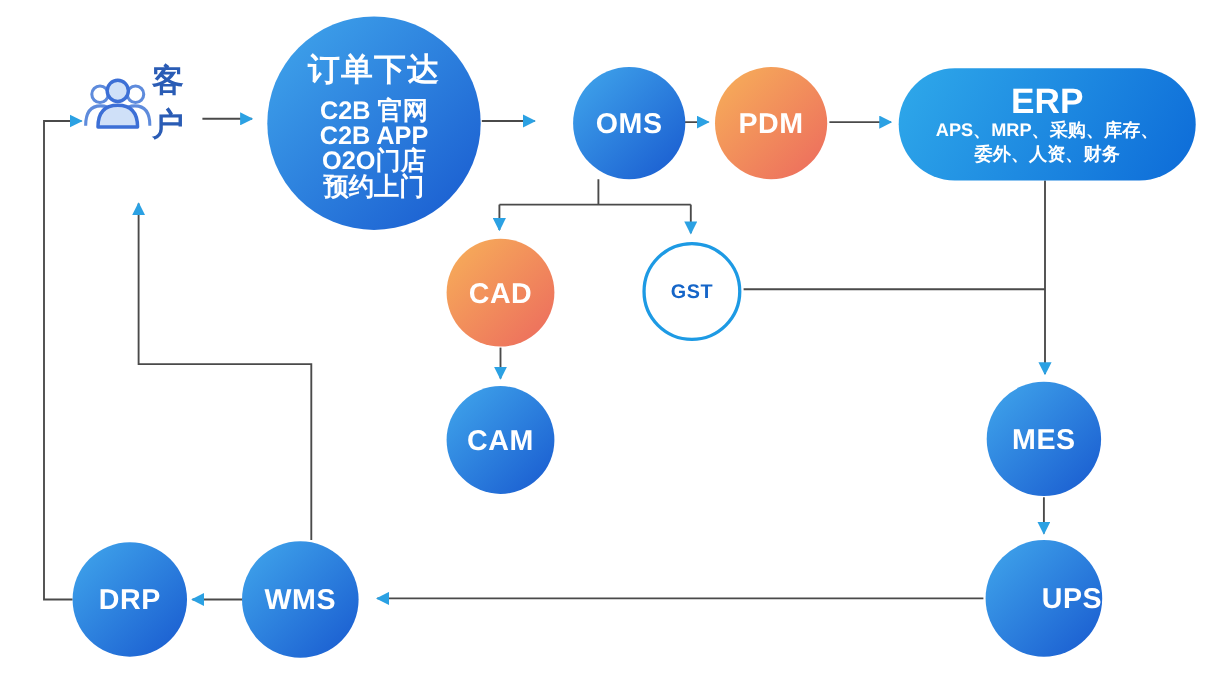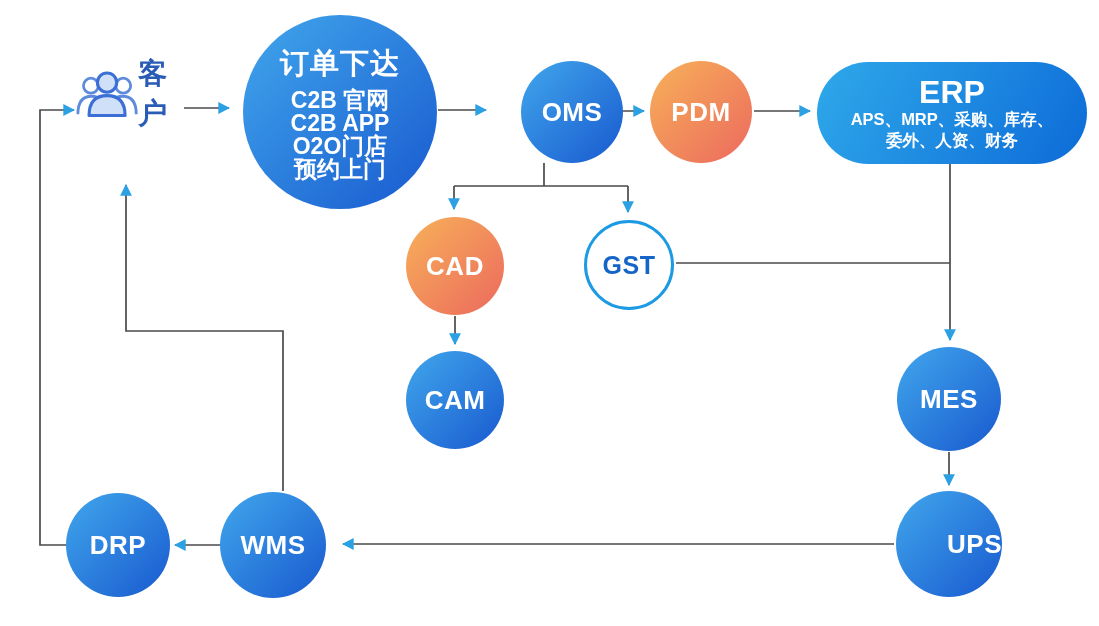--- a/index.html
+++ b/index.html
@@ -55,21 +55,21 @@
   .oms { left:521px; top:61px; width:102px; height:102px; }
   .pdm { left:650px; top:61px; width:102px; height:102px; }
   .erp { left:817px; top:62px; width:270px; height:102px; }
   .erp-title { font-size:32px; line-height:34px; }
   .erp-sub   { font-size:16.5px; line-height:21px; display:block; }
 
   
   .cad { left:406px; top:217px; width:98px;  height:98px; }
   .gst { left:584px; top:220px; width:90px;  height:90px;
          background:#ffffff; border:3px solid var(--gst-border); color:var(--gst-text); }
-  .gst .node-label { font-size:25px; }
+  .gst .node-label { font-size:18px; }
   .cam { left:406px; top:351px; width:98px;  height:98px; }
   .mes { left:897px; top:347px; width:104px; height:104px;justify-content:center; }
 
   
   .ups { left:896px; top:491px; width:106px; height:106px;align-items:flex-end; }
   .wms { left:220px; top:492px; width:106px; height:106px; }
   .drp { left:66px;  top:493px; width:104px; height:104px;text-align:center; }
 
   
   .customer { position:absolute; left:76px; top:53px; width:104px;

